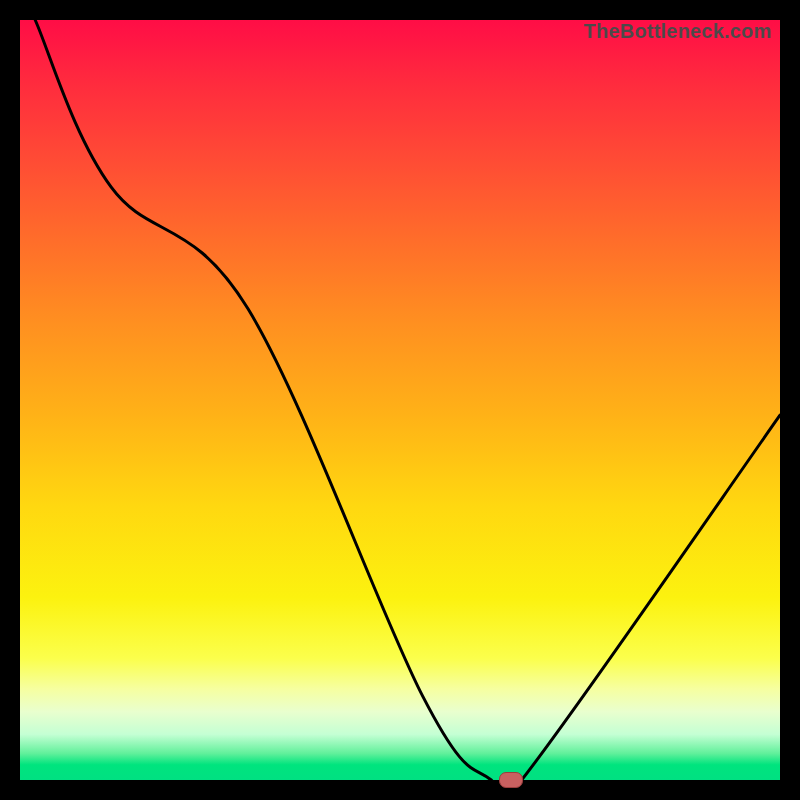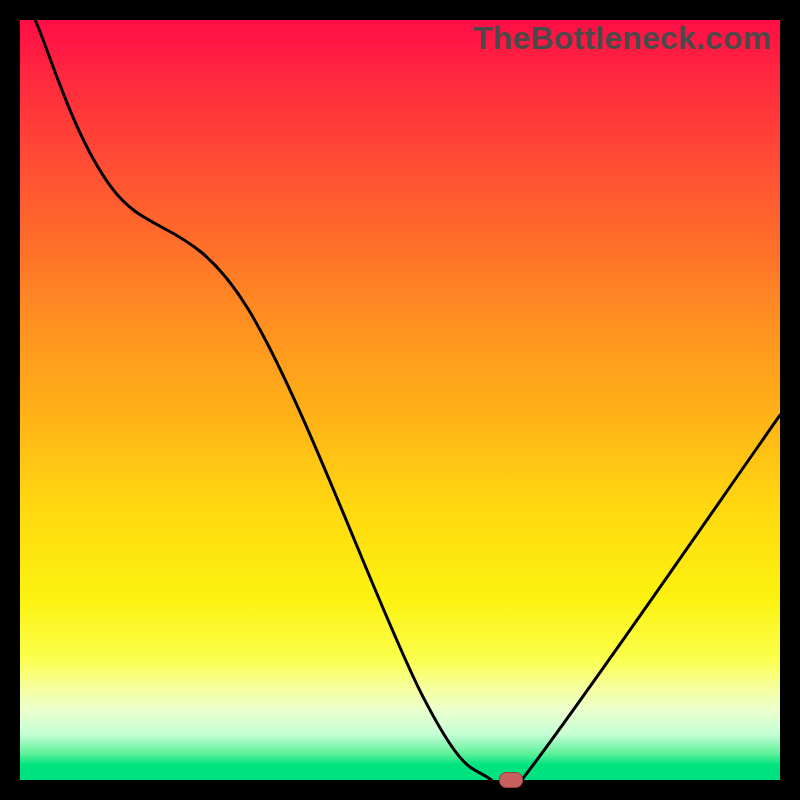--- a/index.html
+++ b/index.html
@@ -40,21 +40,21 @@
       #61f09b 96.5%,
       #00e47e 98%,
       #00e082 100%
     );
   }
   .watermark {
     position: absolute;
     top: 0;
     right: 8px;
     color: #4a4a4a;
-    font-size: 32px;
+    font-size: 20px;
     font-weight: 600;
     letter-spacing: 0.2px;
     user-select: none;
   }
   svg.curve {
     position: absolute;
     left: 0;
     top: 0;
     width: 760px;
     height: 760px;

